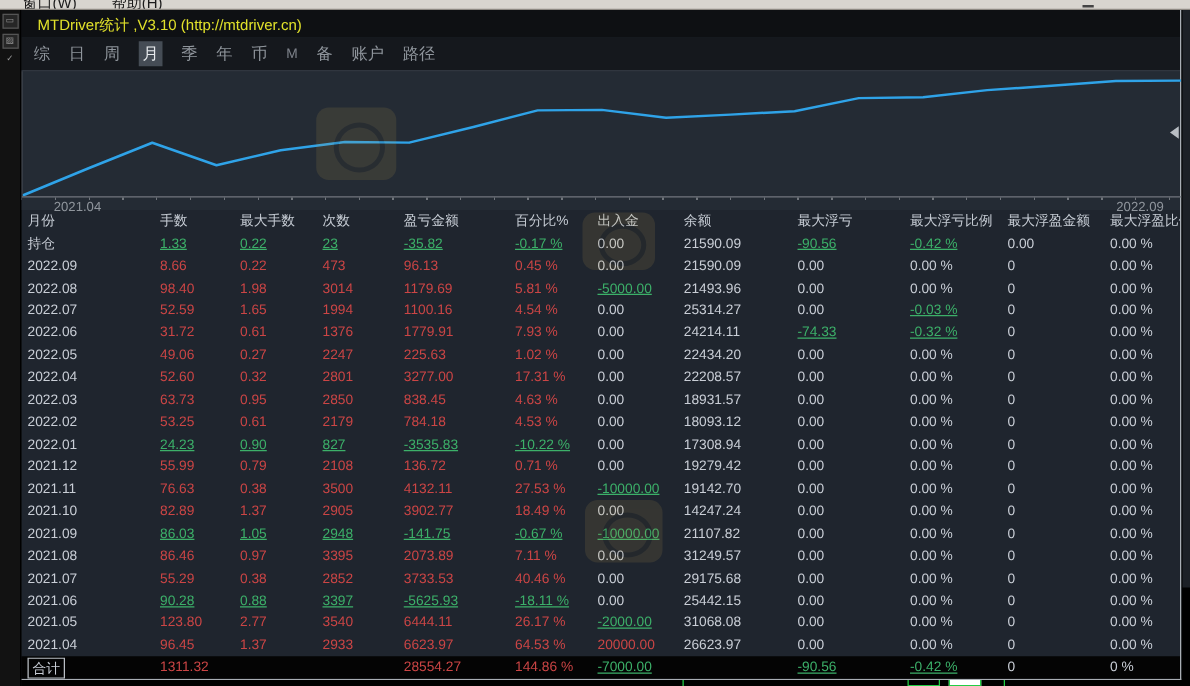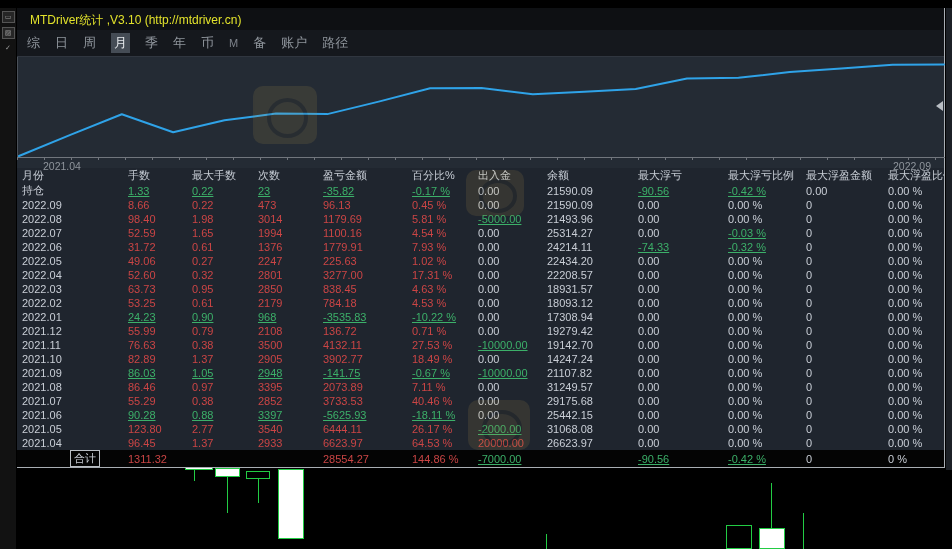--- a/index.html
+++ b/index.html
@@ -17,21 +17,21 @@
   .menubar-in{display:flex;gap:28px;padding-left:18px;font-size:12px;color:#1b1b1b;transform:translateY(-6px);}
   .menu-dash{position:absolute;left:866px;top:4px;width:9px;height:2px;background:#444;}
 
   
   .left-strip{position:absolute;left:0;top:8px;width:17px;height:541px;background:#121212;z-index:5;
     border-right:1px solid #000;}
   .strip-icon{width:13px;height:12px;margin:3px auto 4px auto;background:#262626;border:1px solid #555;
     color:#999;font-size:7px;line-height:10px;text-align:center;overflow:hidden;}
 
   
-  .panel{position:absolute;left:17px;top:8px;width:928px;height:460px;z-index:2;
+  .panel{position:absolute;left:17px;top:8px;width:928px;height:536px;z-index:2;
     display:flex;flex-direction:column;background:#1f252e;
     border-right:1px solid #a9aeb4;border-bottom:1px solid #a9aeb4;}
   .titlebar{height:22px;background:#0e1013;color:var(--yellow);font-size:12px;
     padding:4px 0 0 13px;white-space:nowrap;}
   .toolbar{height:26px;background:#15181d;display:flex;align-items:center;gap:15px;
     padding-left:10px;font-size:13px;color:#8f959c;}
   .tb-item{cursor:default;}
   .tb-item.selected{background:#454c55;color:#e6e9ec;padding:1px 3px;}
   .tb-item.small{font-size:11px;color:#7d828a;}
   .tb-path{}
@@ -48,21 +48,21 @@
   
   .table{flex:1;display:flex;flex-direction:column;font-size:11px;}
   .trow{flex:1;display:grid;align-items:center;
     grid-template-columns:106px 64px 66px 65px 89px 66px 69px 91px 90px 78px 82px 1fr;}
   .cell{padding-left:5px;white-space:nowrap;overflow:hidden;}
   .c-h{color:var(--header);}
   .c-r{color:var(--red);}
   .c-g{color:var(--green);text-decoration:underline;}
   .c-w{color:var(--neutral);}
   .trow.total{background:#040404;}
-  .trow.total .cell:first-child span.focus{border:1px solid #b9bec4;padding:0 3px;display:inline-block;margin-left:48px;}
+  .trow.total .cell:first-child span.focus{border:1px solid #b9bec4;padding:0 3px;display:inline-block;}
 
   
   .right-gutter{position:absolute;left:946px;top:8px;width:6px;height:462px;background:#1c2026;z-index:1;}
   .collapse-arrow{position:absolute;left:936px;top:101px;width:0;height:0;z-index:6;
     border-top:5px solid transparent;border-bottom:5px solid transparent;border-right:7px solid #b9bec4;}
 
   
   .bg-chart{position:absolute;left:0;top:0;width:952px;height:549px;z-index:1;}
   .candle-body{position:absolute;border:1px solid var(--up);}
   .candle-body.white{background:#ffffff;}
@@ -87,20 +87,27 @@
       <div class="candle-body hollow" style="left: 246px; top: 471px; width: 24px; height: 8px;"></div>
       <div class="candle-wick" style="left: 258px; top: 479px; height: 24px;"></div>
       <div class="candle-body white" style="left: 278px; top: 469px; width: 26px; height: 70px;"></div>
       <div class="candle-wick" style="left: 546px; top: 534px; height: 15px;"></div>
       <div class="candle-body hollow" style="left: 726px; top: 525px; width: 26px; height: 24px;"></div>
       <div class="candle-body white" style="left: 759px; top: 528px; width: 26px; height: 21px;"></div>
       <div class="candle-wick" style="left: 771px; top: 483px; height: 45px;"></div>
       <div class="candle-wick" style="left: 803px; top: 513px; height: 36px;"></div>
     </div>
 
+  <div class="menubar">
+    <div class="menubar-in">
+      <span>窗口(W)</span>
+      <span>帮助(H)</span>
+    </div>
+    <div class="menu-dash"></div>
+  </div>
 
   <div class="left-strip">
     <div class="strip-icon">▭</div>
     <div class="strip-icon">▨</div>
     <div class="strip-icon" style="background:none;border:none;">✓</div>
   </div>
 
   <div class="panel">
     <div class="titlebar">MTDriver统计 ,V3.10 (http://mtdriver.cn)</div>
 
@@ -268,21 +275,21 @@
           <span class="cell c-w">18093.12</span>
           <span class="cell c-w">0.00</span>
           <span class="cell c-w">0.00 %</span>
           <span class="cell c-w">0</span>
           <span class="cell c-w">0.00 %</span>
         </div>
         <div class="trow">
           <span class="cell c-w">2022.01</span>
           <span class="cell c-g">24.23</span>
           <span class="cell c-g">0.90</span>
-          <span class="cell c-g">968</span>
+          <span class="cell c-g">827</span>
           <span class="cell c-g">-3535.83</span>
           <span class="cell c-g">-10.22 %</span>
           <span class="cell c-w">0.00</span>
           <span class="cell c-w">17308.94</span>
           <span class="cell c-w">0.00</span>
           <span class="cell c-w">0.00 %</span>
           <span class="cell c-w">0</span>
           <span class="cell c-w">0.00 %</span>
         </div>
         <div class="trow">

